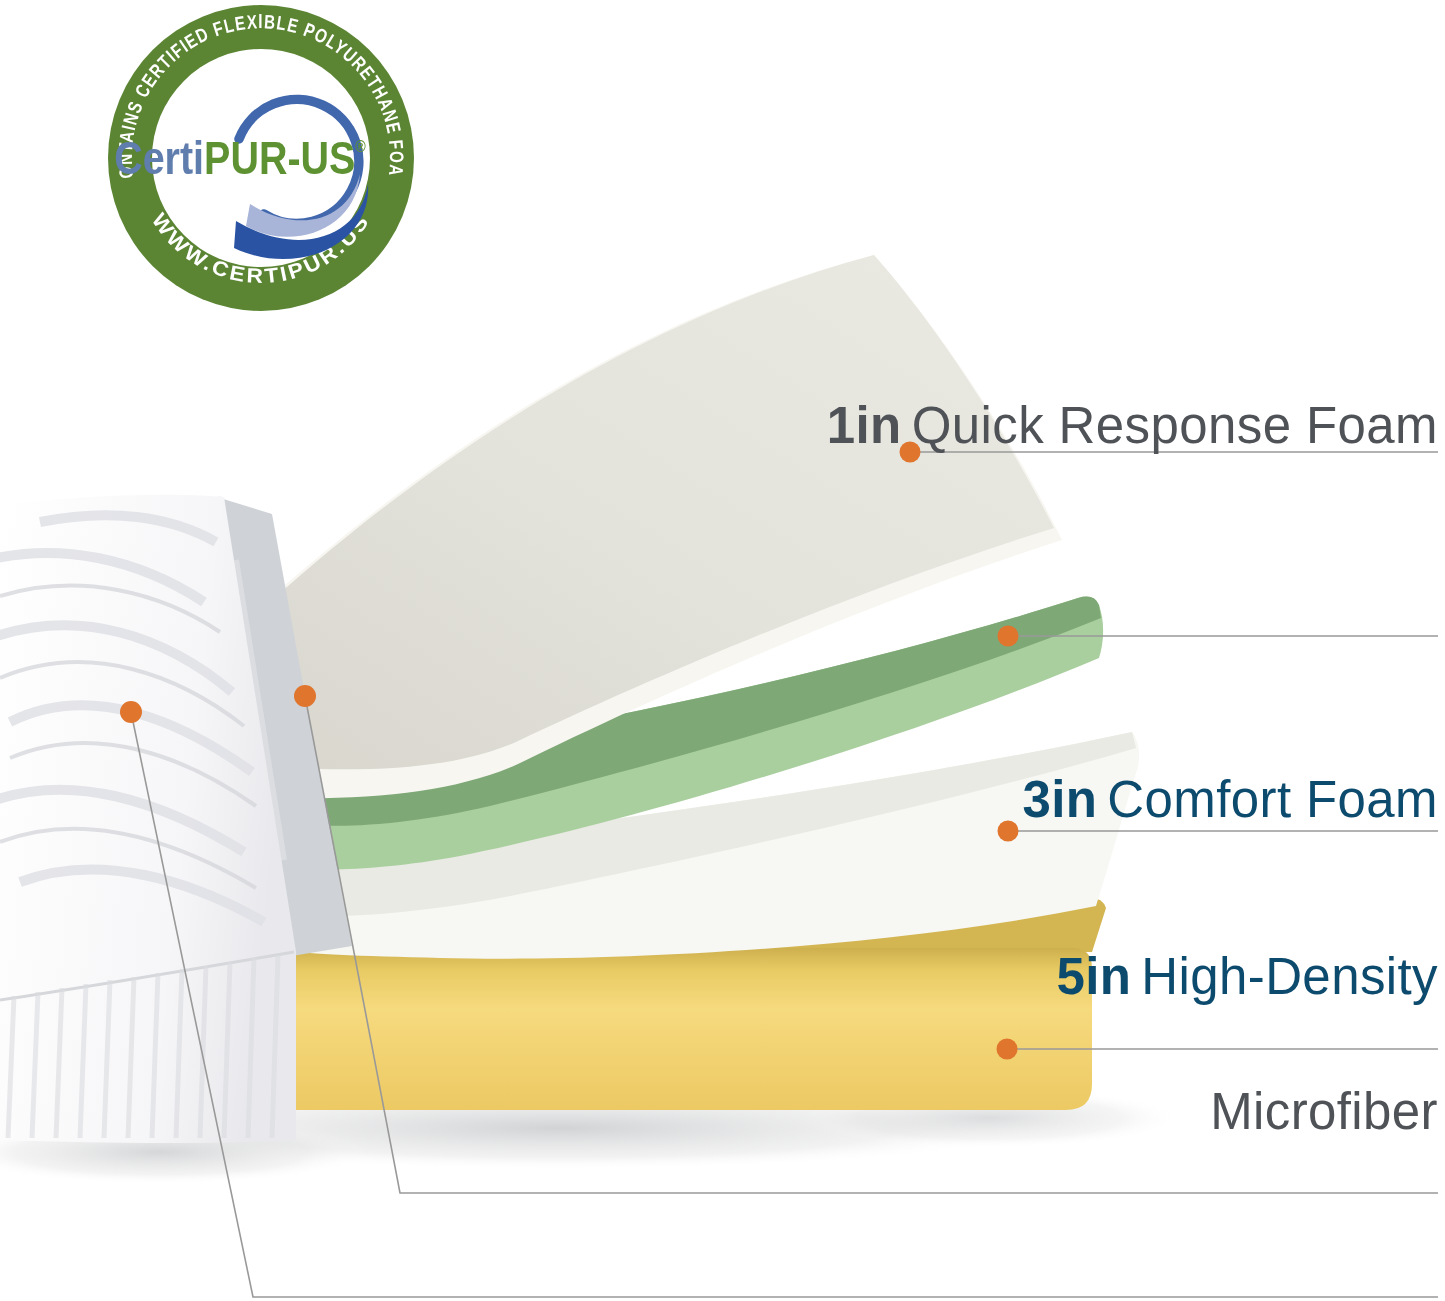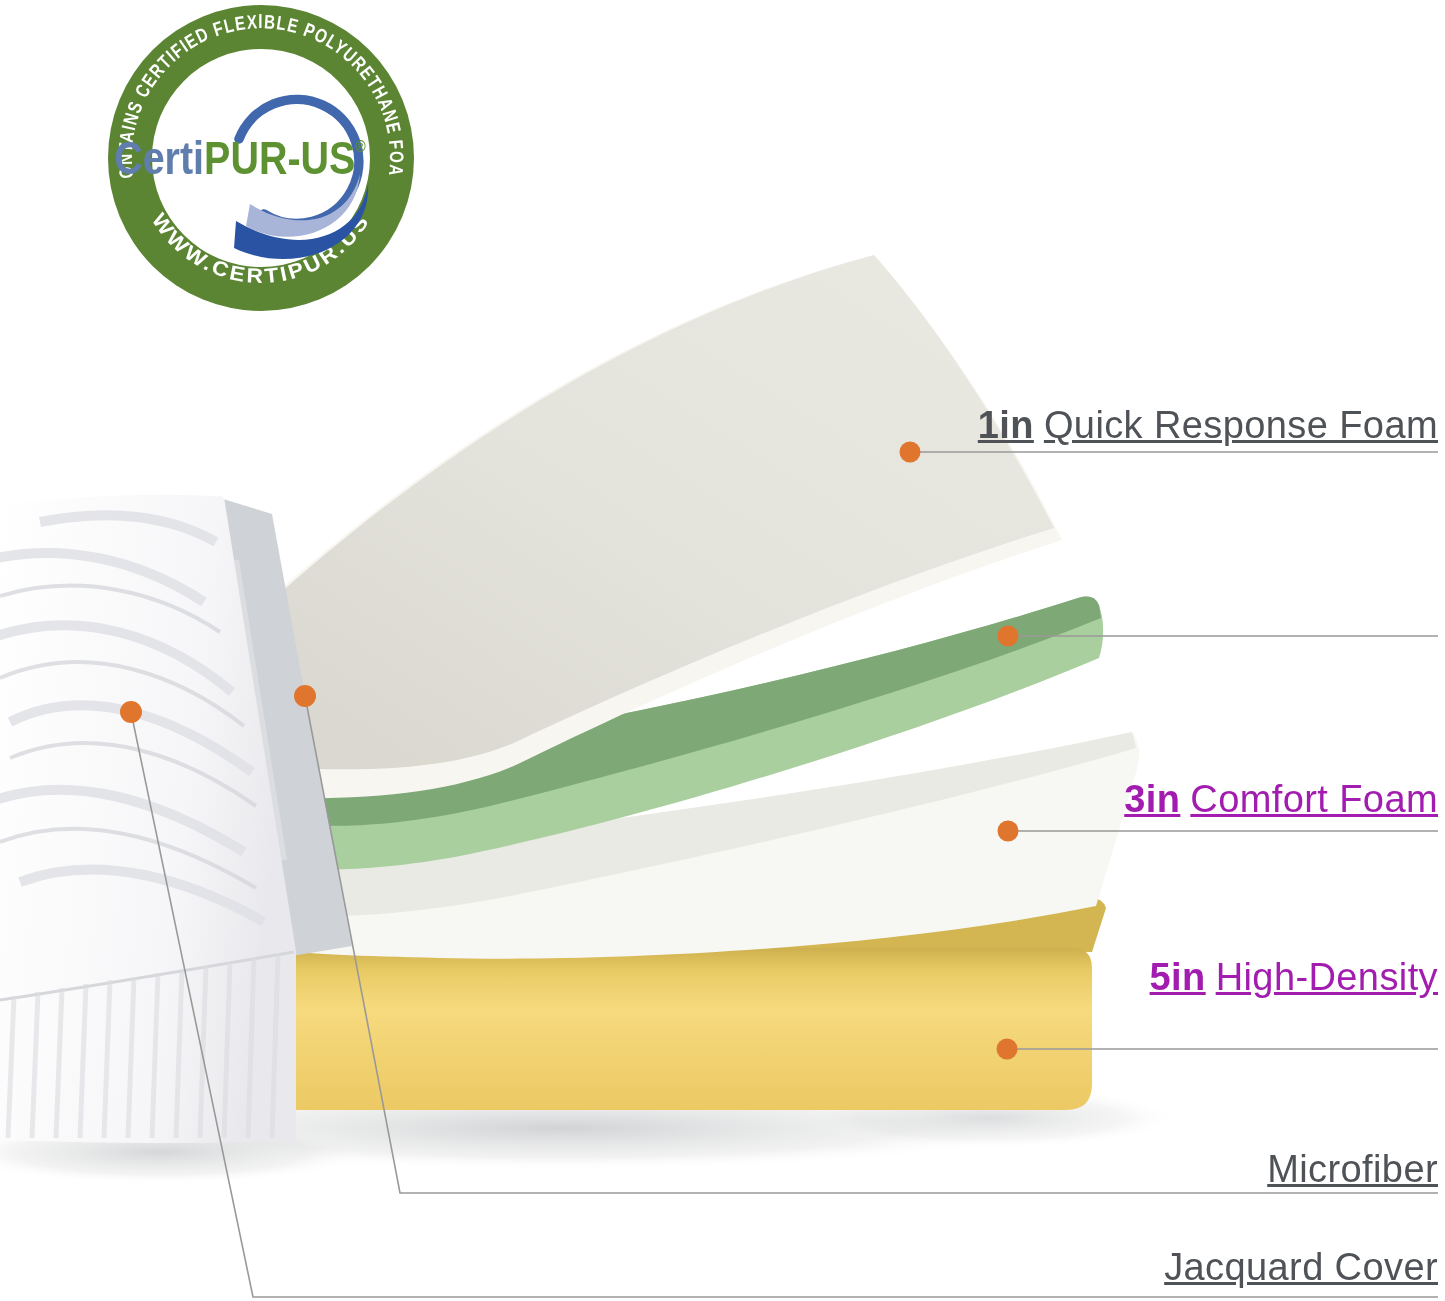--- a/index.html
+++ b/index.html
@@ -1,22 +1,22 @@
 <!DOCTYPE html>
 <html><head>
 <meta charset="utf-8">
 <style>
   html,body{margin:0;padding:0;background:#ffffff;}
   .stage{position:relative;width:1445px;height:1301px;background:#ffffff;overflow:hidden;
          font-family:"Liberation Sans", sans-serif;}
   .illustration{position:absolute;left:0;top:0;width:1445px;height:1301px;}
-  .label{position:absolute;right:7px;text-align:left;font-size:38px;line-height:47px;
-         color:#4F5357;letter-spacing:.4px;white-space:nowrap;text-decoration:underline;}
+  .label{position:absolute;right:7px;text-align:left;font-size:51px;line-height:47px;
+         color:#4F5357;letter-spacing:.4px;white-space:nowrap;}
   .label .b{font-weight:700;margin-right:10px;}
-  .label.orange{color:#a21caf;}
+  .label.orange{color:#0c4a6e;}
   .label.two-line{line-height:48px;margin-left:30px;}
 </style>
 </head>
 <body>
 
 <div class="stage">
 
   <svg class="illustration" viewBox="0 0 1445 1301">
     <defs>
       <linearGradient id="gYellow" x1="0" y1="0" x2="0" y2="1">
@@ -184,21 +184,18 @@
 
 
   <div class="label orange" style="top:776px">
     <span class="b">3in</span><span>Comfort Foam</span>
   </div>
 
   <div class="label orange two-line" style="top:953px">
     <div><span class="b">5in</span><span>High-Density</span></div>
   </div>
 
-  <div class="label" style="top:1146px">
+  <div class="label" style="top:1088px">
     <span>Microfiber</span>
   </div>
 
-  <div class="label" style="top:1244px">
-    <span>Jacquard Cover</span>
-  </div>
 
 </div>
 
 </body></html>

